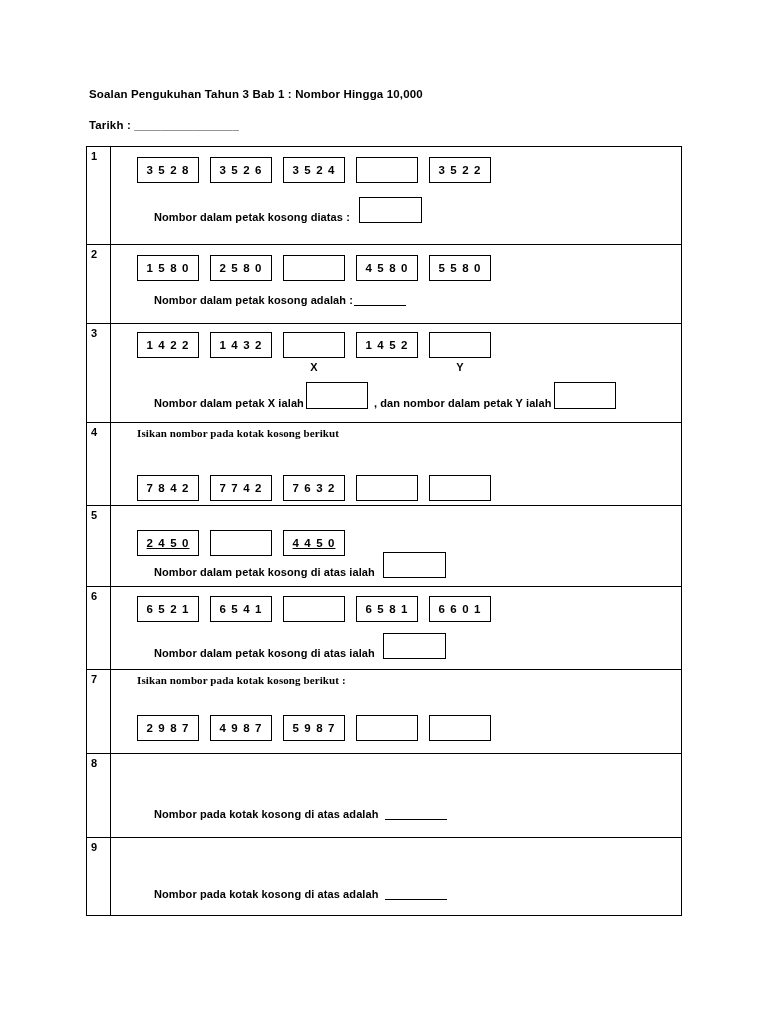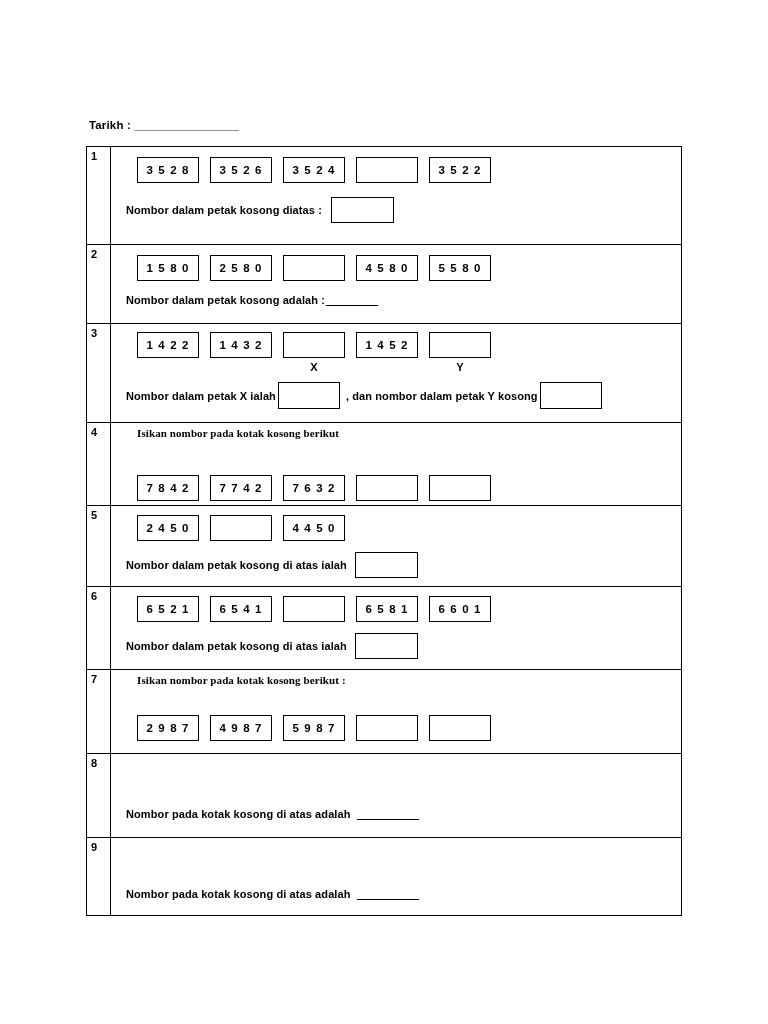--- a/index.html
+++ b/index.html
@@ -97,23 +97,23 @@
     align-items: center;
     justify-content: center;
     font-size: 11.5px;
     font-weight: bold;
     letter-spacing: 1.1px;
     background: #fff;
   }
   .numbox.empty { letter-spacing: 0; }
   .answer-line {
     position: absolute;
-    left: 15px;
-    display: flex;
-    align-items: center;
+    left: 43px;
+    display: flex;
+    align-items: flex-end;
     white-space: nowrap;
   }
   .answer-line .prompt { margin: 0; }
   .ansbox {
     border: 1.3px solid #000;
     box-sizing: border-box;
     background: #fff;
   }
   .ansbox.w1 { width: 63px; height: 26px; }
   .ansbox.w2 { width: 62px; height: 27px; }
@@ -130,20 +130,21 @@
     border-bottom: 1.3px solid #000;
     height: 11px;
     vertical-align: -2px;
   }
 </style>
 </head>
 <body>
 
 <div class="page">
 
+  <div class="header-title">Soalan Pengukuhan Tahun 3 Bab 1 : Nombor Hingga 10,000</div>
   <div class="header-date">Tarikh : ________________</div>
 
   <div class="sheet">
 
     <div class="qrow" style="height:98px;">
       <div class="qnum">1</div>
       <div class="qbody">
         <div class="boxrow" style="top:10px;">
           <div class="numbox">3 5 2 8</div>
           <div class="numbox">3 5 2 6</div>
@@ -183,21 +184,21 @@
           <div class="numbox">1 4 3 2</div>
           <div class="numbox empty"></div>
           <div class="numbox">1 4 5 2</div>
           <div class="numbox empty"></div>
         </div>
         <div class="xy-label" style="left:172px;top:37px;">X</div>
         <div class="xy-label" style="left:318px;top:37px;">Y</div>
         <div class="answer-line" style="top:58px;">
           <span class="prompt">Nombor dalam petak X ialah</span>
           <span class="ansbox w2" style="margin-left:2px;"></span>
-          <span class="prompt" style="margin-left:6px;">, dan nombor dalam petak Y kosong</span>
+          <span class="prompt" style="margin-left:6px;">, dan nombor dalam petak Y ialah</span>
           <span class="ansbox w2" style="margin-left:2px;"></span>
         </div>
       </div>
     </div>
 
     <div class="qrow" style="height:83px;">
       <div class="qnum">4</div>
       <div class="qbody">
         <div class="prompt prompt-top">Isikan nombor pada kotak kosong berikut</div>
         <div class="boxrow" style="top:52px;">
@@ -206,21 +207,21 @@
           <div class="numbox">7 6 3 2</div>
           <div class="numbox empty"></div>
           <div class="numbox empty"></div>
         </div>
       </div>
     </div>
 
     <div class="qrow" style="height:81px;">
       <div class="qnum">5</div>
       <div class="qbody">
-        <div class="boxrow" style="top:9px;">
+        <div class="boxrow" style="top:24px;text-decoration:underline;">
           <div class="numbox">2 4 5 0</div>
           <div class="numbox empty"></div>
           <div class="numbox">4 4 5 0</div>
         </div>
         <div class="answer-line" style="top:46px;">
           <span class="prompt">Nombor dalam petak kosong di atas ialah</span>
           <span class="ansbox w3" style="margin-left:8px;"></span>
         </div>
       </div>
     </div>

